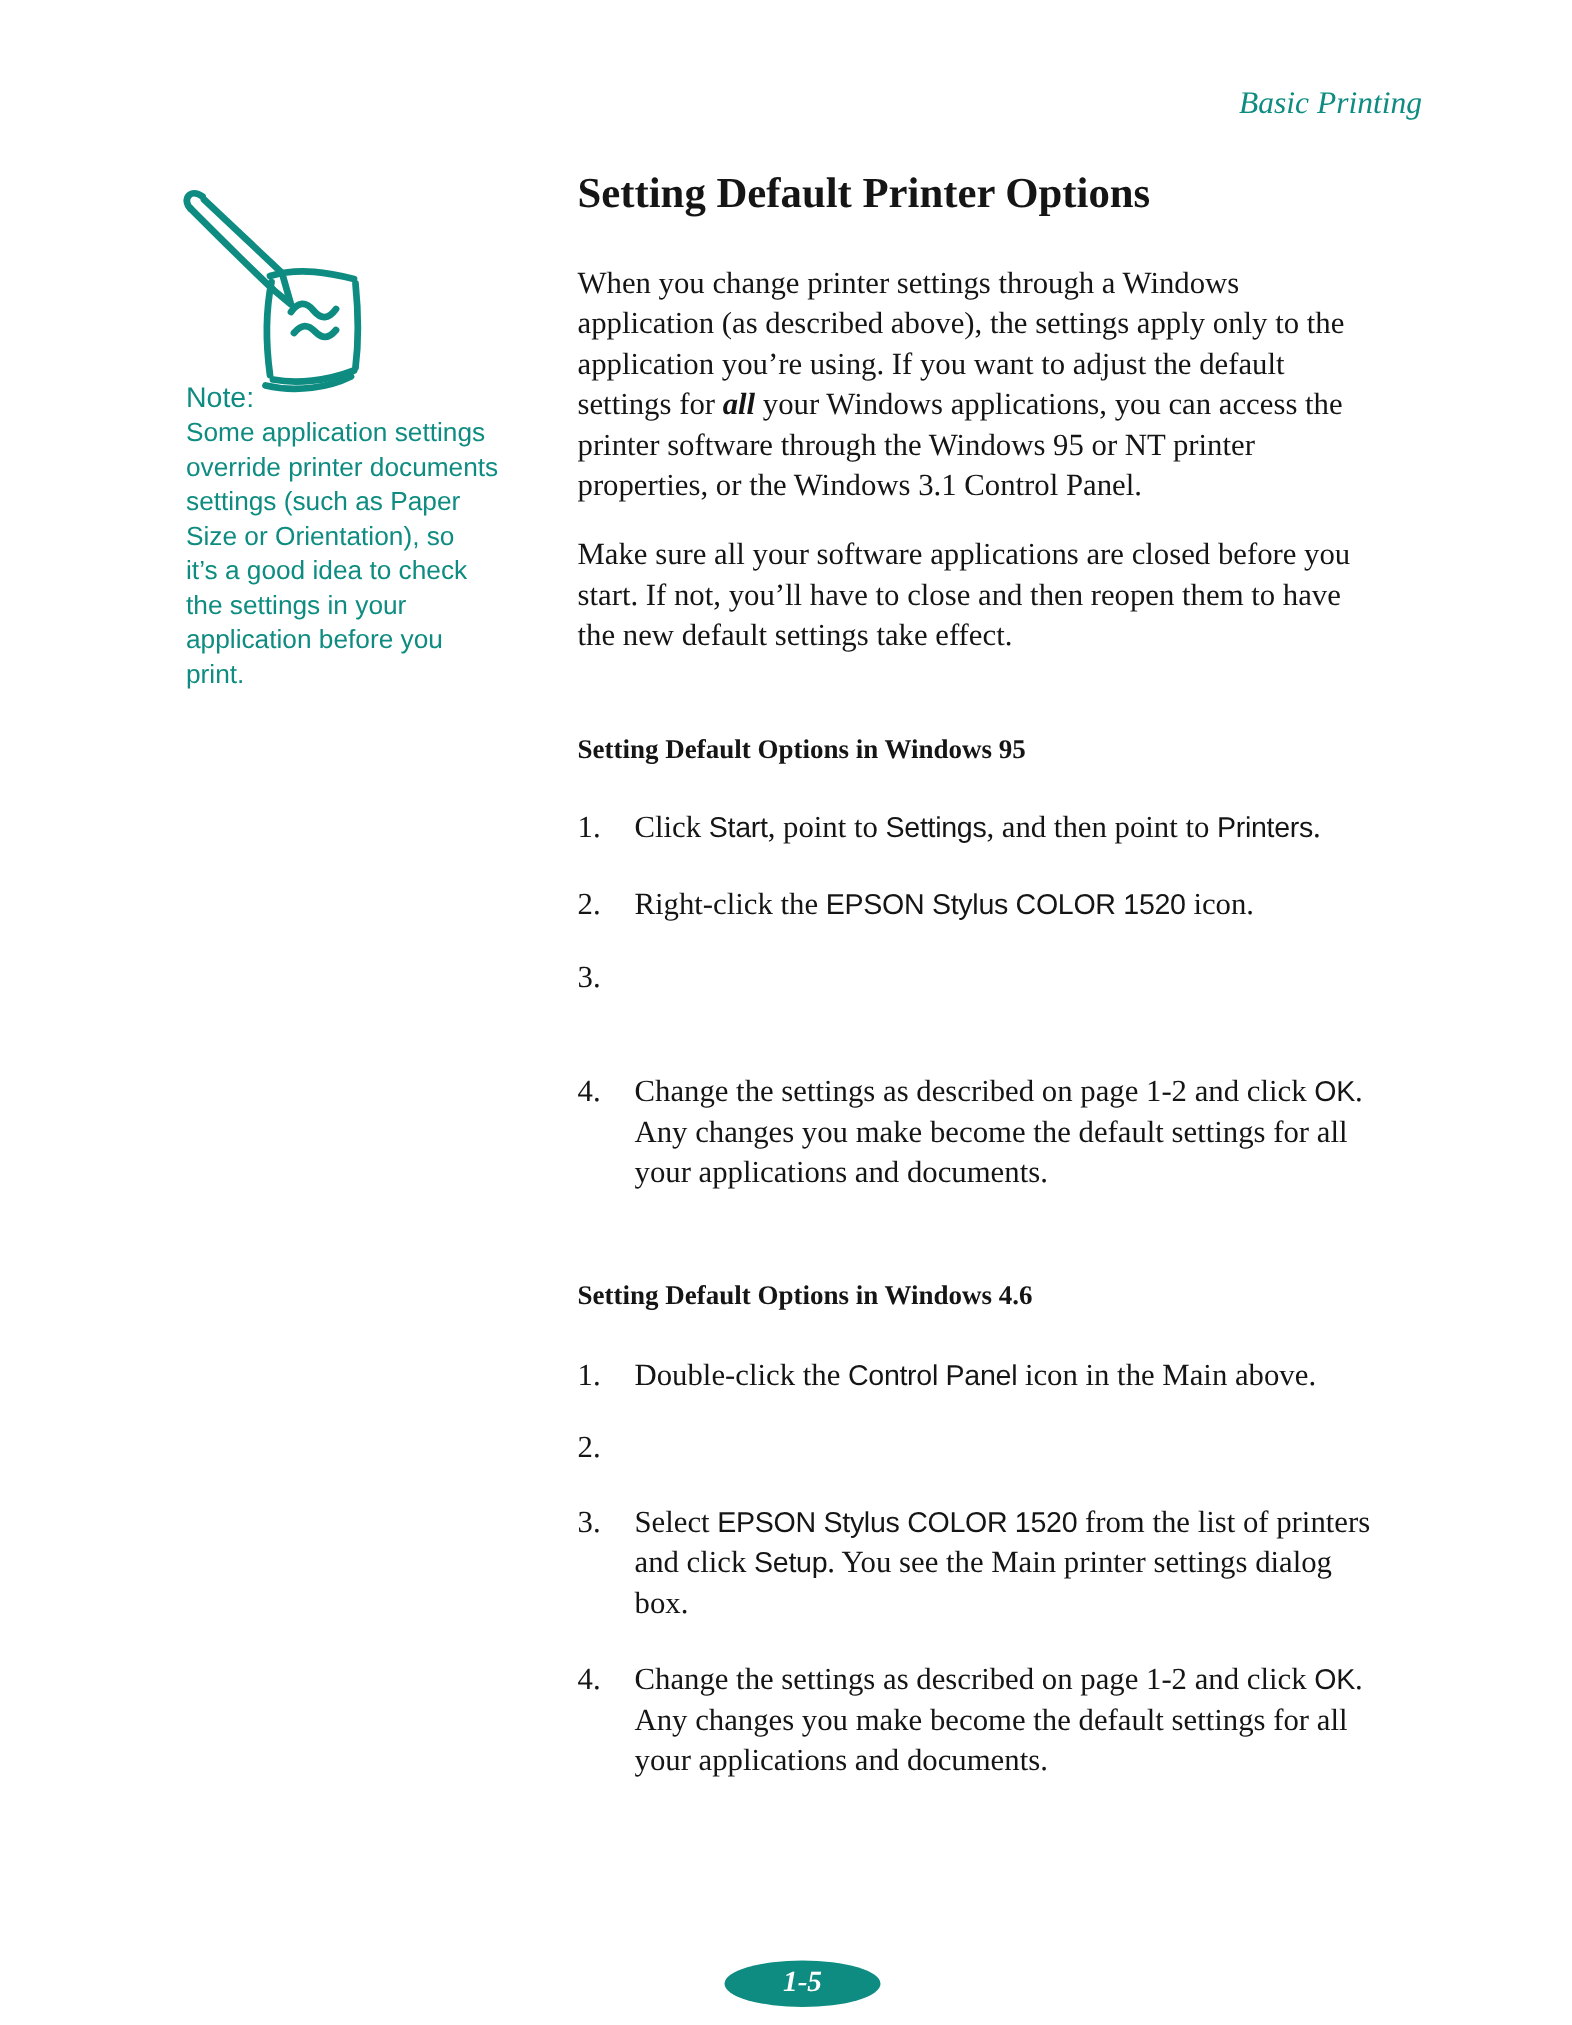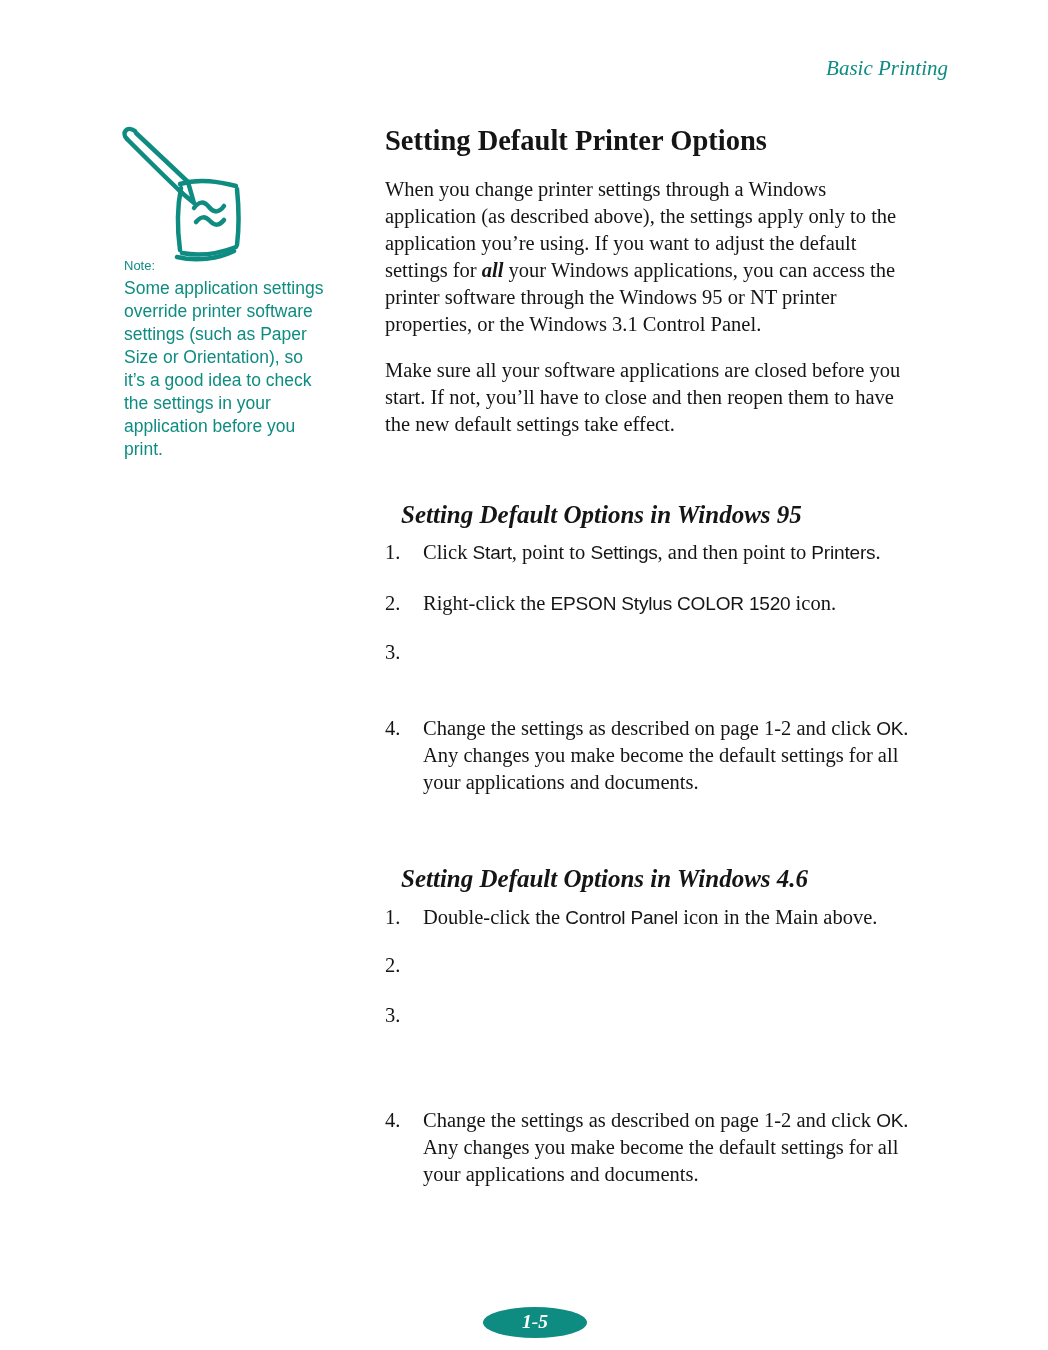--- a/index.html
+++ b/index.html
@@ -33,21 +33,21 @@
     left: 119px;
     top: 124px;
     width: 126px;
     height: 138px;
   }
   .note-label {
     position: absolute;
     left: 124px;
     top: 254px;
     font-family: "Liberation Sans", sans-serif;
-    font-size: 13px;
+    font-size: 19px;
     line-height: 23px;
     color: var(--accent);
   }
   .note-body {
     position: absolute;
     left: 124px;
     top: 277px;
     width: 238px;
     font-family: "Liberation Sans", sans-serif;
     font-size: 17.5px;
@@ -56,36 +56,35 @@
     white-space: pre-line;
   }
   .main-col {
     position: absolute;
     left: 385px;
     top: 0;
     width: 625px;
   }
   .main-col h1 {
     position: absolute;
-    top: 124px;
+    top: 113px;
     left: 0;
     margin: 0;
     font-size: 28.5px;
     line-height: 34px;
     font-weight: bold;
     white-space: nowrap;
   }
   .main-col h2 {
     position: absolute;
     left: 0;
-    margin: 16px;
-    font-size: 25px;
+    margin: 0;
+    font-size: 18px;
     line-height: 30px;
     font-weight: bold;
-    font-style: italic;
     white-space: nowrap;
   }
   .h2-w95 { top: 484px; }
   .h2-w31 { top: 848px; }
   .para {
     position: absolute;
     left: 0;
     margin: 0;
     width: 625px;
     font-size: 20.5px;
@@ -158,21 +157,21 @@
     <path d="M117,123 C99,130 79,132 63,129"></path>
     <path d="M62,64 C58,84 58,104 61,126"></path>
     <path d="M58,133 C79,138 101,134 115,127"></path>
     <path d="M75,84 c5,-7 10,-7 15,-1 c5,6 10,6 15,-1"></path>
     <path d="M77,98 c5,-6 9,-6 14,-1 c5,5 9,5 14,-1"></path>
   </svg>
 
   <div class="note-label">Note:</div>
 
   <div class="note-body">Some application settings
-override printer software
+override printer documents
 settings (such as Paper
 Size or Orientation), so
 it’s a good idea to check
 the settings in your
 application before you
 print.</div>
 
   <div class="main-col">
 
     <h1>Setting Default Printer Options</h1>
@@ -212,20 +211,23 @@
 
     <div class="li li-w31-0">
       <span class="num">1.</span>
       <div class="txt"><span>Double-click the </span><span class="run-ui">Control Panel</span><span> icon in the Main above.</span></div>
     </div>
     <div class="li li-w31-1">
       <span class="num">2.</span>
     </div>
     <div class="li li-w31-2">
       <span class="num">3.</span>
+      <div class="txt"><span>Select </span><span class="run-ui">EPSON Stylus COLOR 1520</span><span> from the list of printers
+and click </span><span class="run-ui">Setup</span><span>. You see the Main printer settings dialog
+box.</span></div>
     </div>
     <div class="li li-w31-3">
       <span class="num">4.</span>
       <div class="txt"><span>Change the settings as described on page 1-2 and click </span><span class="run-ui">OK</span><span>.
 Any changes you make become the default settings for all
 your applications and documents.</span></div>
     </div>
 
   </div>
 

